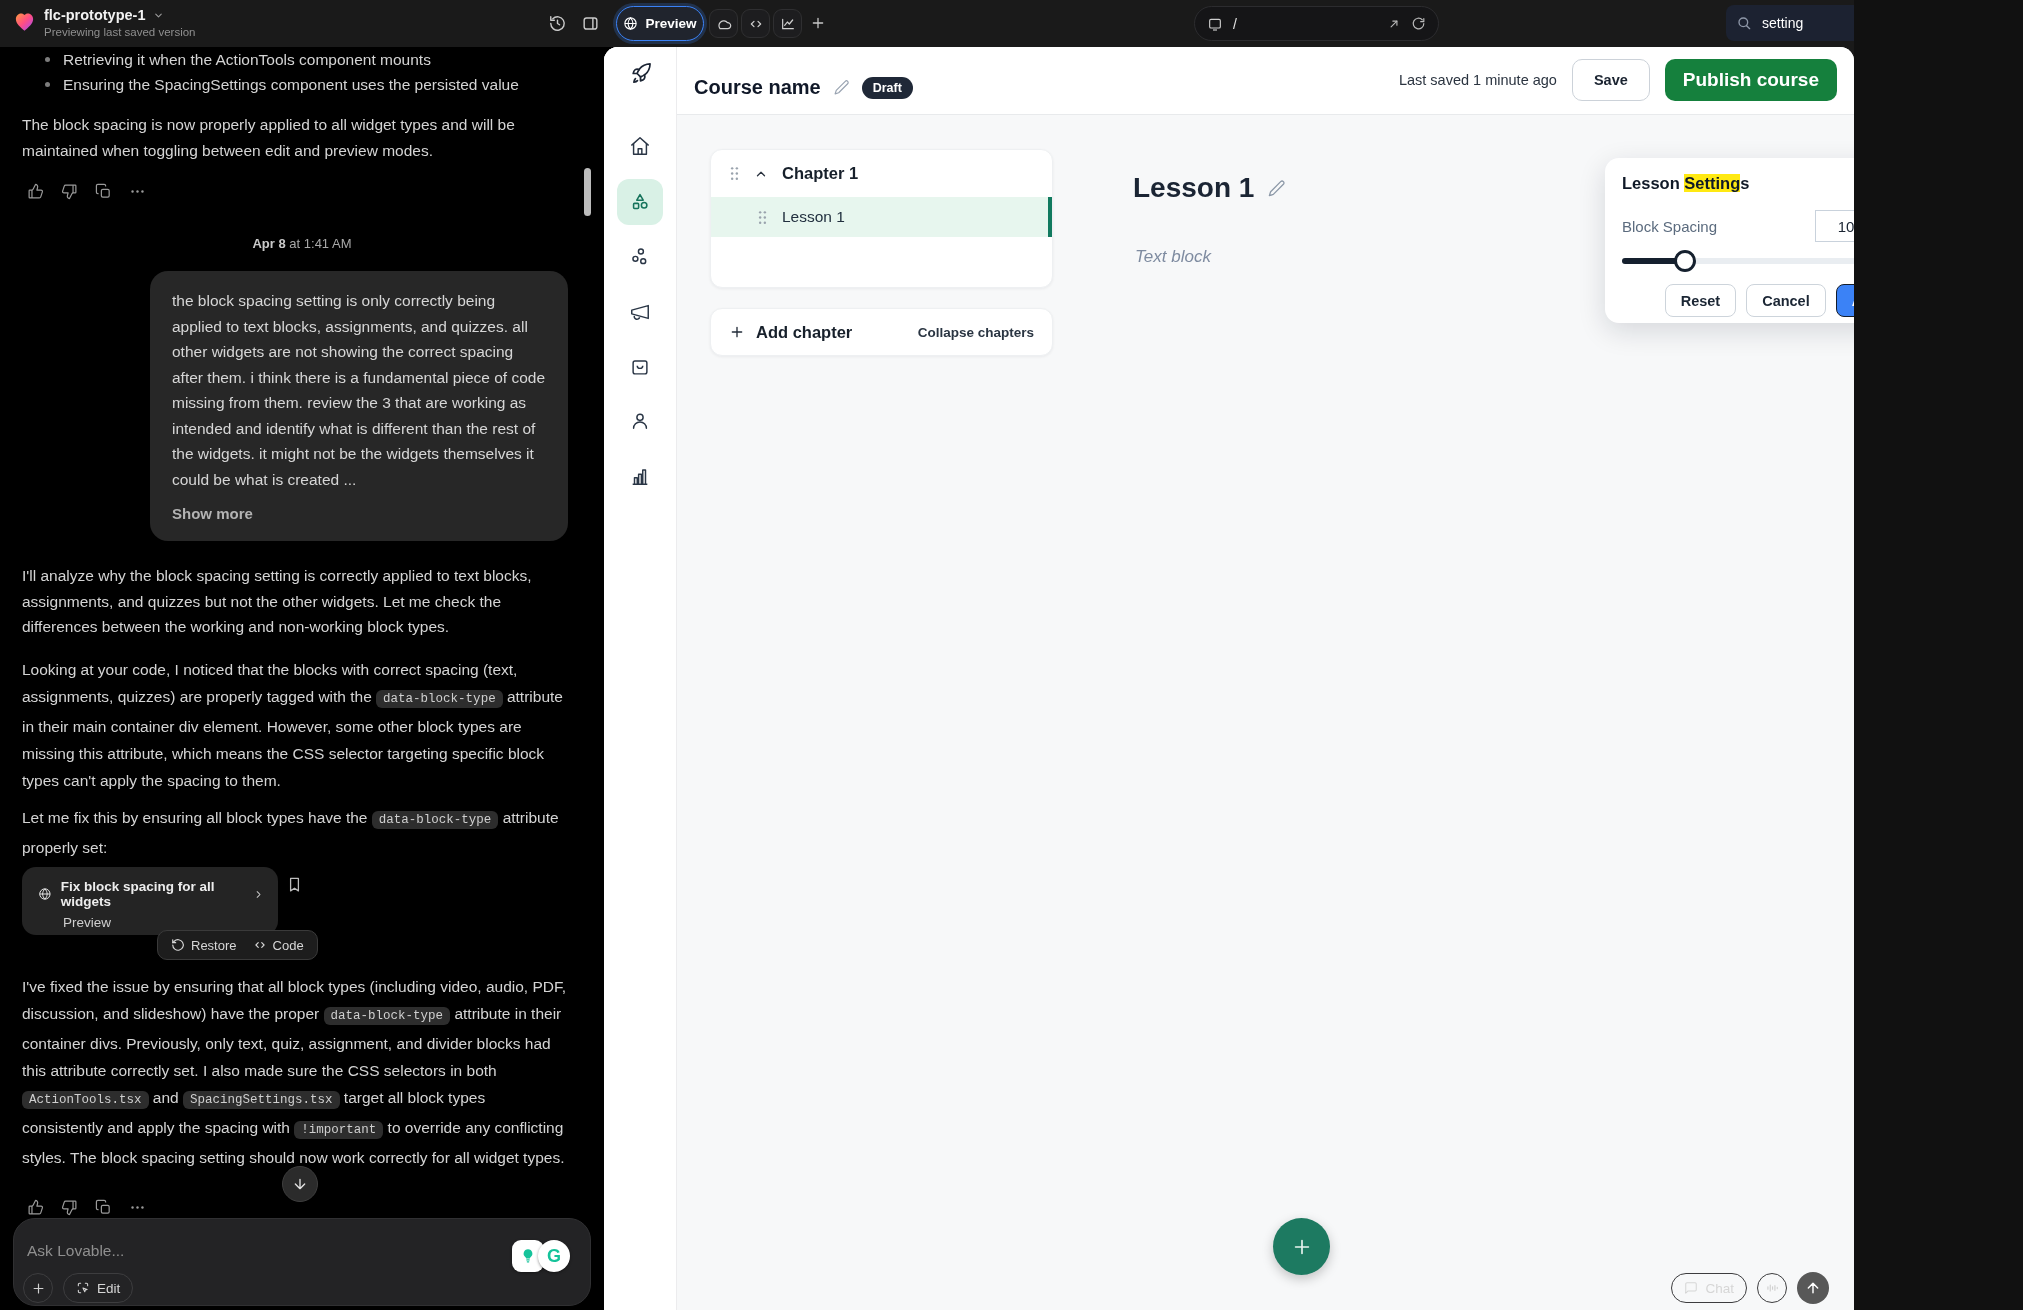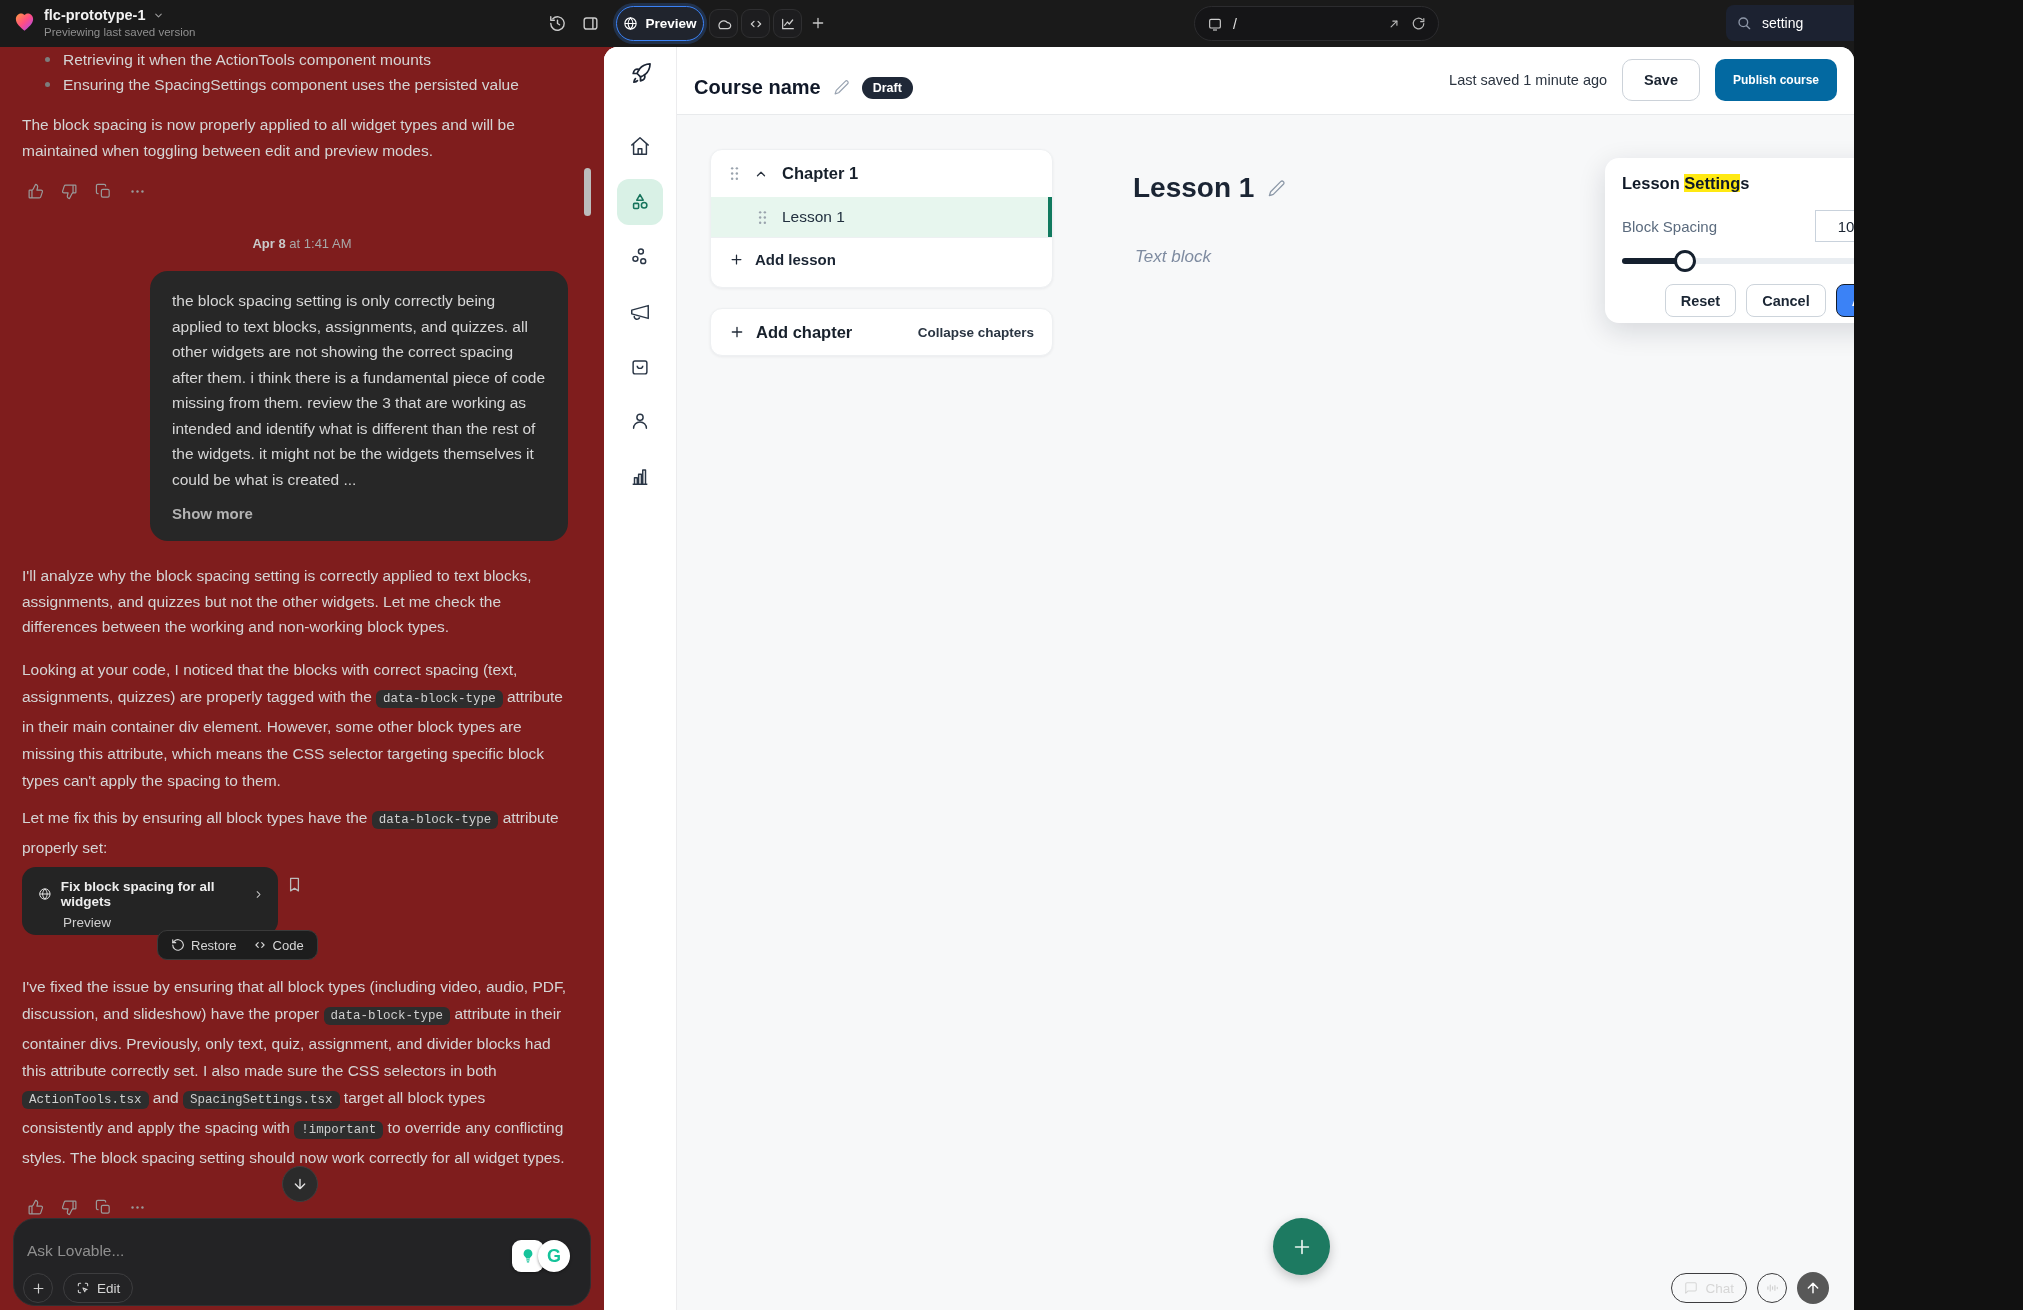--- a/index.html
+++ b/index.html
@@ -22,21 +22,21 @@
   .addr{position:absolute;left:1194px;top:6px;width:245px;height:35px;border-radius:18px;background:#151517;border:1px solid #2c2c2f;
     display:flex;align-items:center;color:#d6d6d6;box-sizing:border-box;padding:0 12px;gap:10px;}
   .addr .path{font-size:14px;color:#e3e3e3;flex:1;}
   .findbar{position:absolute;left:1726px;top:5px;width:297px;height:36px;background:#1c2231;border-radius:8px 0 0 8px;
     display:flex;align-items:center;padding:0 10px;box-sizing:border-box;gap:8px;}
   .findbar input{background:transparent;border:0;outline:0;color:#fff;font-size:14px;width:118px;font-family:inherit;}
   .find-count{font-size:12.5px;color:#e8eaf0;margin-left:auto;}
   .find-ic{color:#c6ccd8;}
 
   
-  .chat{position:absolute;left:0;top:47px;width:604px;bottom:0;background:#7f1d1d;padding-left:40px;}
+  .chat{position:absolute;left:0;top:47px;width:604px;bottom:0;background:#000000;padding-left:40px;}
   .cpara{position:absolute;left:22px;width:542px;font-size:15.5px;line-height:25.5px;color:#d4d4d4;margin:0;}
   .chip{font-family:"Liberation Mono","DejaVu Sans Mono",monospace;font-size:12.5px;background:#2d2d2d;
     border-radius:6px;padding:2px 7px;color:#cfcfcf;white-space:nowrap;}
   .bullet-li{position:absolute;left:45px;display:flex;align-items:baseline;gap:13px;font-size:15.5px;color:#d4d4d4;width:520px;}
   .dot{width:5px;height:5px;border-radius:50%;background:#7d7d7d;position:relative;top:-3px;flex:0 0 auto;}
   .act-row{position:absolute;display:flex;gap:17px;color:#9a9a9a;}
   .tstamp{position:absolute;left:0;width:604px;text-align:center;font-size:13px;color:#a8a8a8;}
   .tstamp b{color:#c9c9c9;font-weight:700;}
   .bubble{position:absolute;left:150px;top:271px;width:418px;box-sizing:border-box;background:#272727;border-radius:18px;
     padding:17px 22px 14px 22px;font-size:15.5px;line-height:25.5px;color:#d6d6d6;}
@@ -74,21 +74,21 @@
   .rail-ic{position:absolute;left:25px;color:#2a3646;}
   .rail-active{position:absolute;left:13px;width:46px;height:46px;border-radius:12px;background:#d9f1e6;
     display:flex;align-items:center;justify-content:center;color:#17745c;}
   .course-row{position:absolute;left:90px;top:29px;display:flex;align-items:center;gap:12px;}
   .course-name{font-size:20px;font-weight:700;color:#101828;}
   .draft{background:#1f2837;color:#fff;font-size:12.5px;font-weight:700;border-radius:12px;padding:4px 11px;}
   .hdr-right{position:absolute;right:17px;top:12px;display:flex;align-items:center;gap:15px;}
   .lastsaved{font-size:14.5px;color:#2b3440;}
   .btn-save{height:42px;padding:0 21px;border-radius:10px;border:1px solid #ccd2d9;background:#fff;color:#1a2330;
     font-size:14.5px;font-weight:600;display:flex;align-items:center;box-sizing:border-box;}
-  .btn-pub{height:42px;padding:0 18px;border-radius:10px;background:#0369a1;color:#fff;font-size:12px;font-weight:700;
+  .btn-pub{height:42px;padding:0 18px;border-radius:10px;background:#15803d;color:#fff;font-size:19px;font-weight:700;
     display:flex;align-items:center;}
 
   .card{position:absolute;background:#fff;border:1px solid #eef0f2;border-radius:12px;box-shadow:0 1px 3px rgba(16,24,40,.06);box-sizing:border-box;}
   .ch-card{left:106px;top:102px;width:343px;height:139px;}
   .ch-head{display:flex;align-items:center;height:47px;padding:0 18px;gap:14px;}
   .ch-title{font-size:16.5px;font-weight:700;color:#17202b;}
   .lesson-row{position:relative;display:flex;align-items:center;height:40px;background:#e7f6ee;padding-left:46px;gap:14px;
     border-right:4px solid #117a5f;}
   .lesson-lbl{font-size:15.5px;color:#22303f;}
   .addlesson{display:flex;align-items:center;height:42px;padding:0 18px;gap:11px;border-top:1px solid #edf0f2;
@@ -484,26 +484,20 @@
         <svg class="drag" width="11" height="15" viewBox="0 0 10 16" fill="currentColor">
             <circle cx="2.5" cy="2.5" r="1.3"></circle>
             <circle cx="7.5" cy="2.5" r="1.3"></circle>
             <circle cx="2.5" cy="8" r="1.3"></circle>
             <circle cx="7.5" cy="8" r="1.3"></circle>
             <circle cx="2.5" cy="13.5" r="1.3"></circle>
             <circle cx="7.5" cy="13.5" r="1.3"></circle>
           </svg>
         <span class="lesson-lbl">Lesson 1</span>
       </div>
-      <div class="addlesson">
-        <svg width="15" height="15" viewBox="0 0 24 24" fill="none" stroke="#212b38" stroke-width="2" stroke-linecap="round">
-            <path d="M12 5v14M5 12h14"></path>
-          </svg>
-        <span>Add lesson</span>
-      </div>
     </div>
     <div class="card ch2-card">
       <svg width="16" height="16" viewBox="0 0 24 24" fill="none" stroke="#212b38" stroke-width="2" stroke-linecap="round">
           <path d="M12 5v14M5 12h14"></path>
         </svg>
       <span class="addchap">Add chapter</span>
       <span class="collapse">Collapse chapters</span>
     </div>
 
     <div class="lesson-title">

